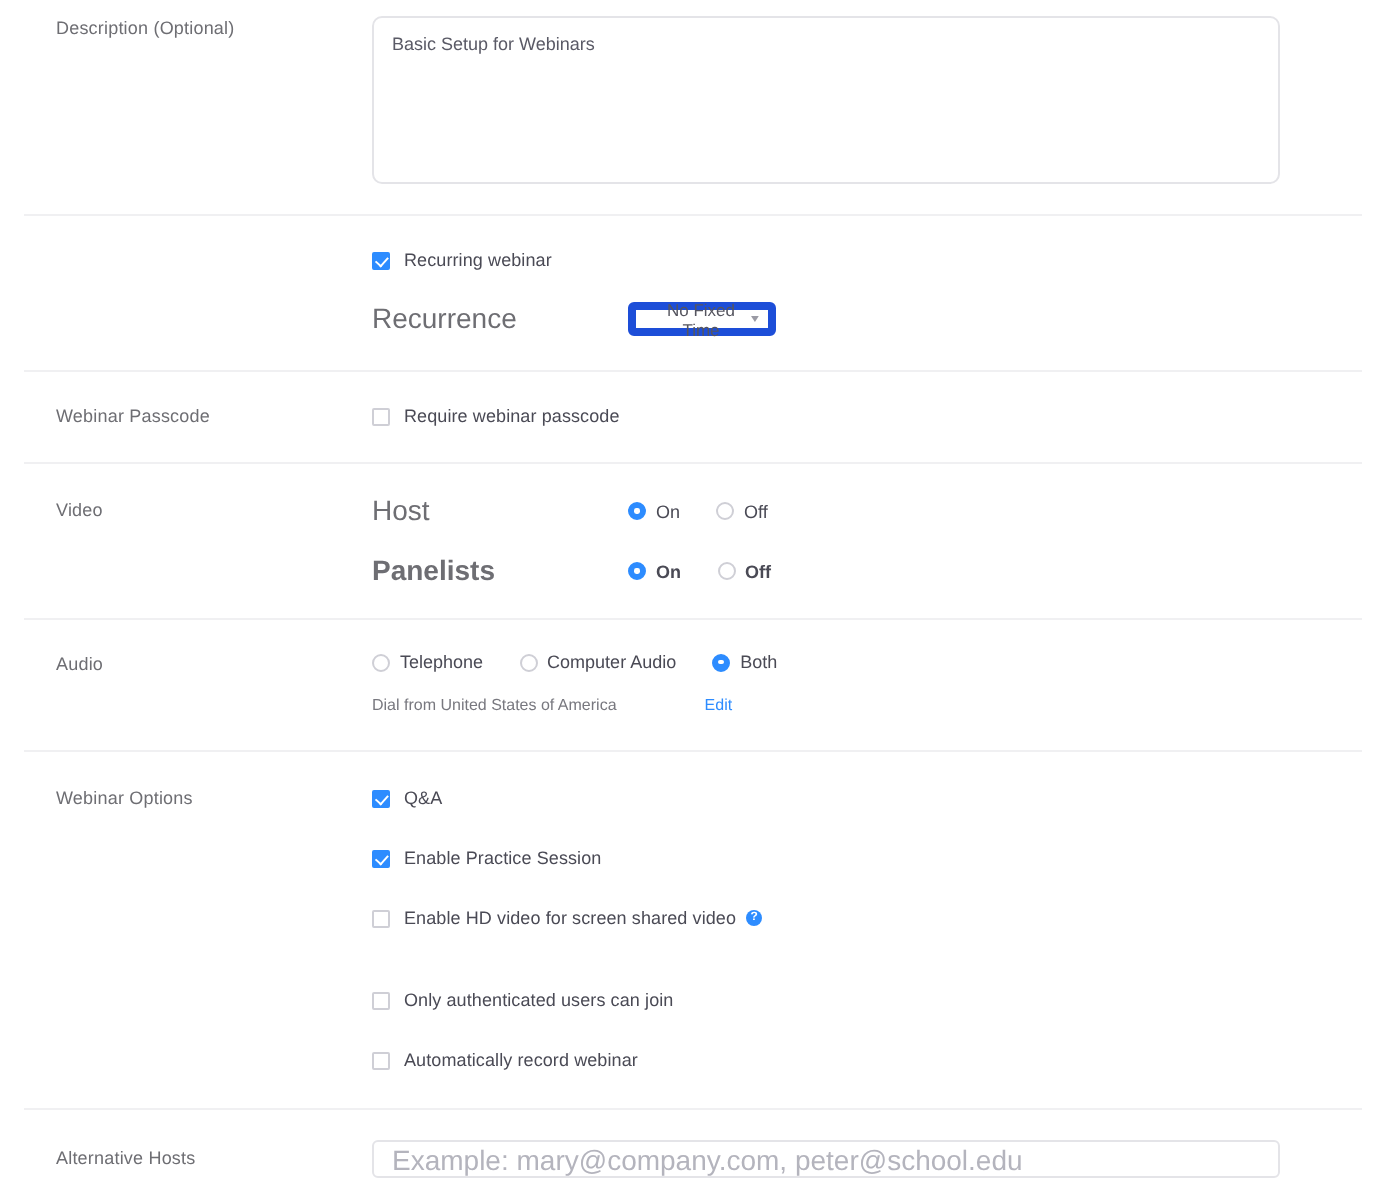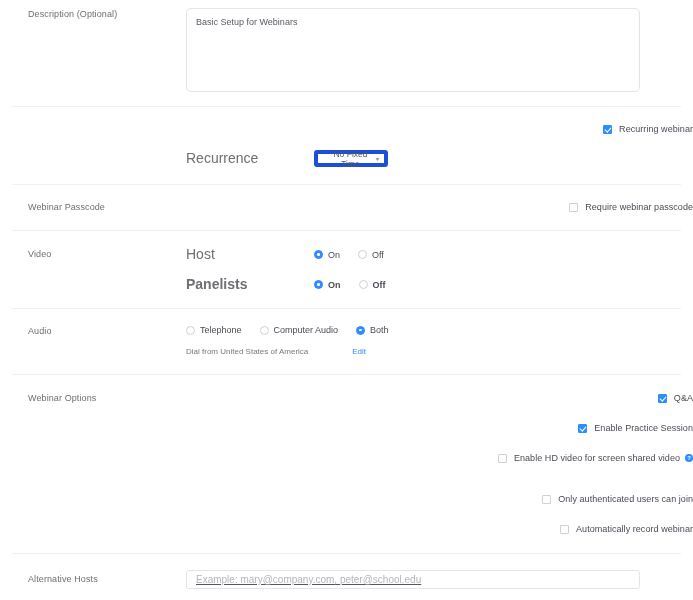--- a/index.html
+++ b/index.html
@@ -84,21 +84,20 @@
     outline: none;
     font-family: "Liberation Sans", sans-serif;
     overflow: hidden;
   }
 
   
   .check-line {
     display: flex;
     align-items: center;
     line-height: 12px;
-    justify-content: flex-end;
   }
   .cbox {
     width: 9px;
     height: 9px;
     min-width: 9px;
     box-sizing: border-box;
     border: 1px solid #cfcfd6;
     border-radius: 1px;
     background: #ffffff;
     margin-right: 7px;
@@ -225,25 +224,24 @@
 
   
   .text-input {
     width: 454px;
     height: 19px;
     box-sizing: border-box;
     border: 1px solid #e4e4e8;
     border-radius: 3px;
     background: #fff;
     padding: 0 9px;
-    font-size: 10px;
+    font-size: 14px;
     color: #55555f;
     outline: none;
     font-family: "Liberation Sans", sans-serif;
-    text-decoration: underline;
   }
   .text-input::placeholder {
     color: #b4b4bd;
   }
 
   
   .btn-row {
     display: flex;
     align-items: center;
     padding-left: 210px;

